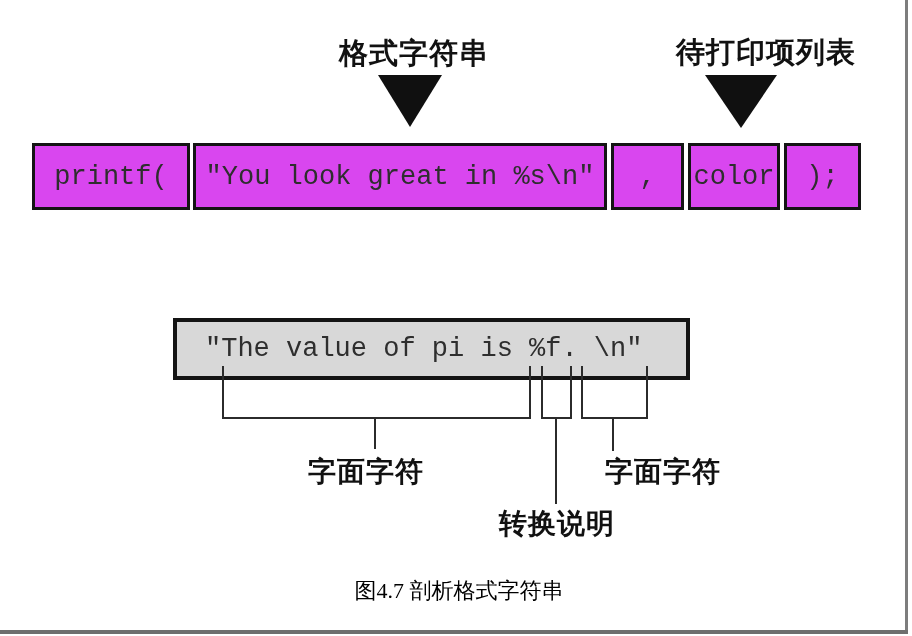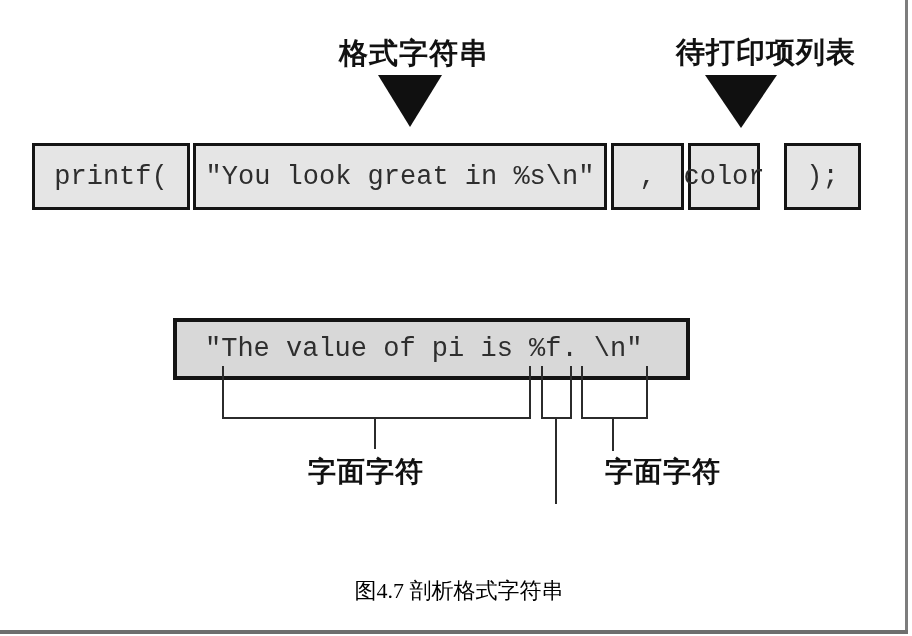--- a/index.html
+++ b/index.html
@@ -18,29 +18,29 @@
     font-family:Liberation Serif, serif;white-space:nowrap;
   }
   .lbl-format{left:414px;top:34px;}
   .lbl-items{left:741px;top:33px;margin-left:25px;}
   .tri{position:absolute;width:0;height:0;border-style:solid;}
   .tri-left{left:378px;top:75px;border-width:52px 32px 0 32px;border-color:#101010 transparent transparent transparent;}
   .tri-right{left:705px;top:75px;border-width:53px 36px 0 36px;border-color:#101010 transparent transparent transparent;}
 
   .cell{
     position:absolute;top:143px;height:67px;box-sizing:border-box;
-    background:#e5e5e5;border:3px solid #141414;
+    background:#d946ef;border:3px solid #141414;
     display:flex;align-items:center;justify-content:center;
     font-family:"Liberation Mono","DejaVu Sans Mono",monospace;
     font-size:27px;color:#2e2e2e;white-space:pre;
   }
   .c1{left:32px;width:158px;}
   .c2{left:193px;width:414px;}
   .c3{left:611px;width:73px;}
-  .c4{left:688px;width:72px;}
+  .c4{left:688px;width:92px;}
   .c5{left:784px;width:77px;}
 
   .caption{
     position:absolute;transform:translateX(-50%);
     font-family:"Liberation Serif","DejaVu Serif",serif;
     font-size:22px;color:#000;white-space:nowrap;
   }
   .cap-46{left:460px;top:253px;}
   .cap-47{left:459px;top:576px;text-align:right;}
 
@@ -112,19 +112,20 @@
 
   <div class="hline bar-left"></div>
   <div class="hline bar-mid"></div>
   <div class="hline bar-right"></div>
 
   <div class="vline stub-left"></div>
   <div class="vline stub-mid"></div>
   <div class="vline stub-right"></div>
 
   <div class="anno-label lbl-lit-left">字面字符</div>
+  <div class="anno-label lbl-conv">转换说明</div>
   <div class="anno-label lbl-lit-right">字面字符</div>
 
   <div class="caption cap-47">图4.7 剖析格式字符串</div>
 
   <div class="frame-right"></div>
   <div class="frame-bottom"></div>
 </div>
 
 </body></html>

